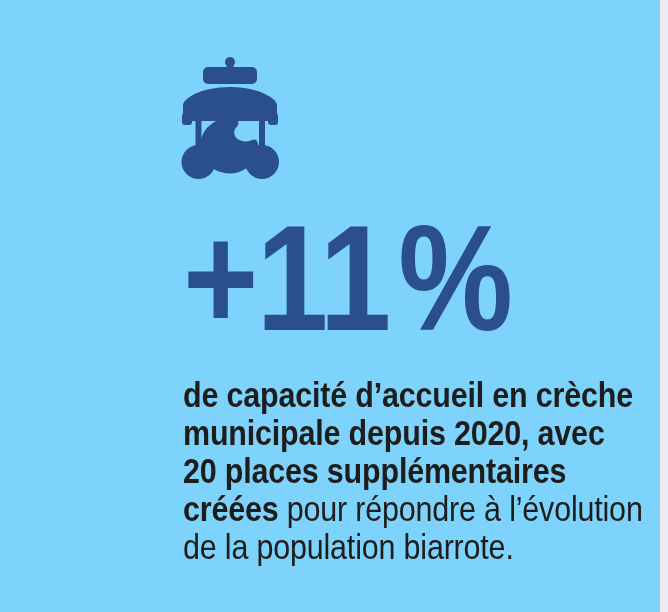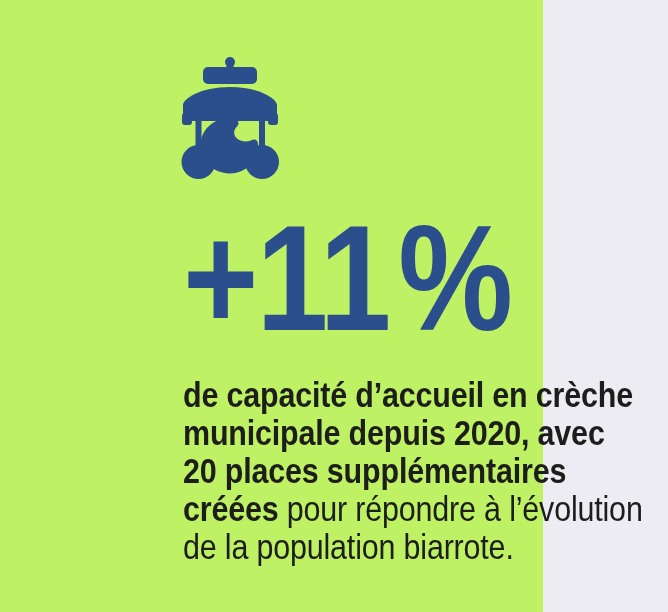--- a/index.html
+++ b/index.html
@@ -10,24 +10,24 @@
   body {
     width: 668px;
     height: 612px;
     background: #edecf2;
     font-family: "Liberation Sans", sans-serif;
     overflow: hidden;
   }
 
   .stat-card {
     position: relative;
-    width: 543px;
+    width: 660px;
     height: 612px;
     box-sizing: border-box;
-    background: #bef264;
+    background: #7dd3fc;
   }
 
   
   .icon-wrap {
     position: absolute;
     left: 178px;
     top: 55px;
     width: 130px;
     height: 135px;
   }

